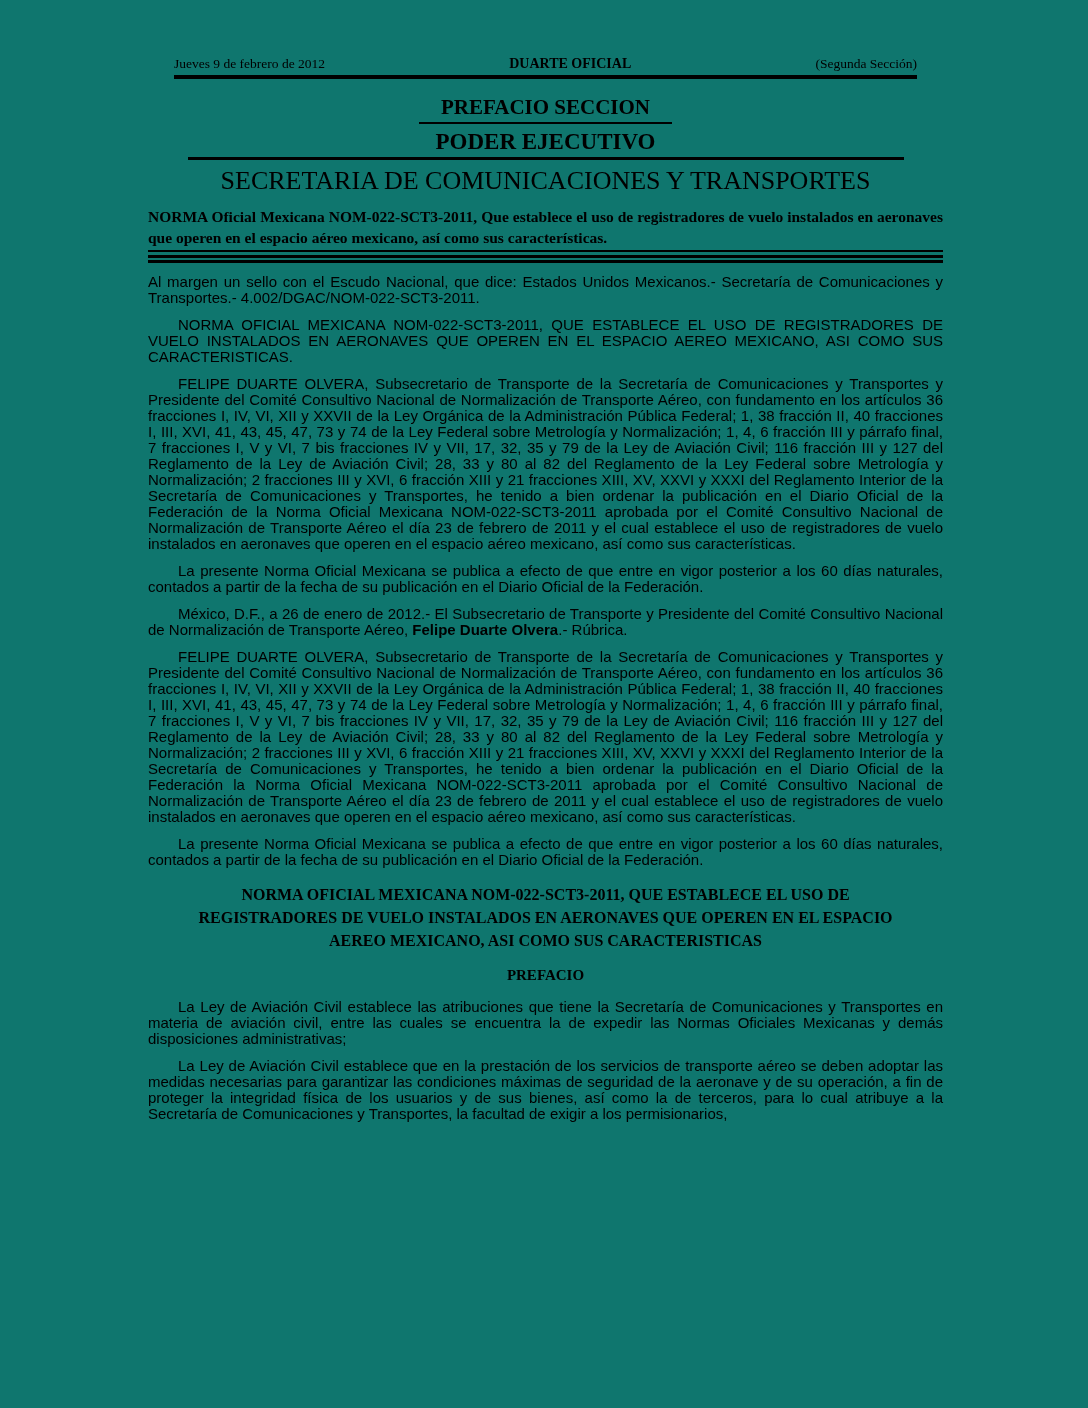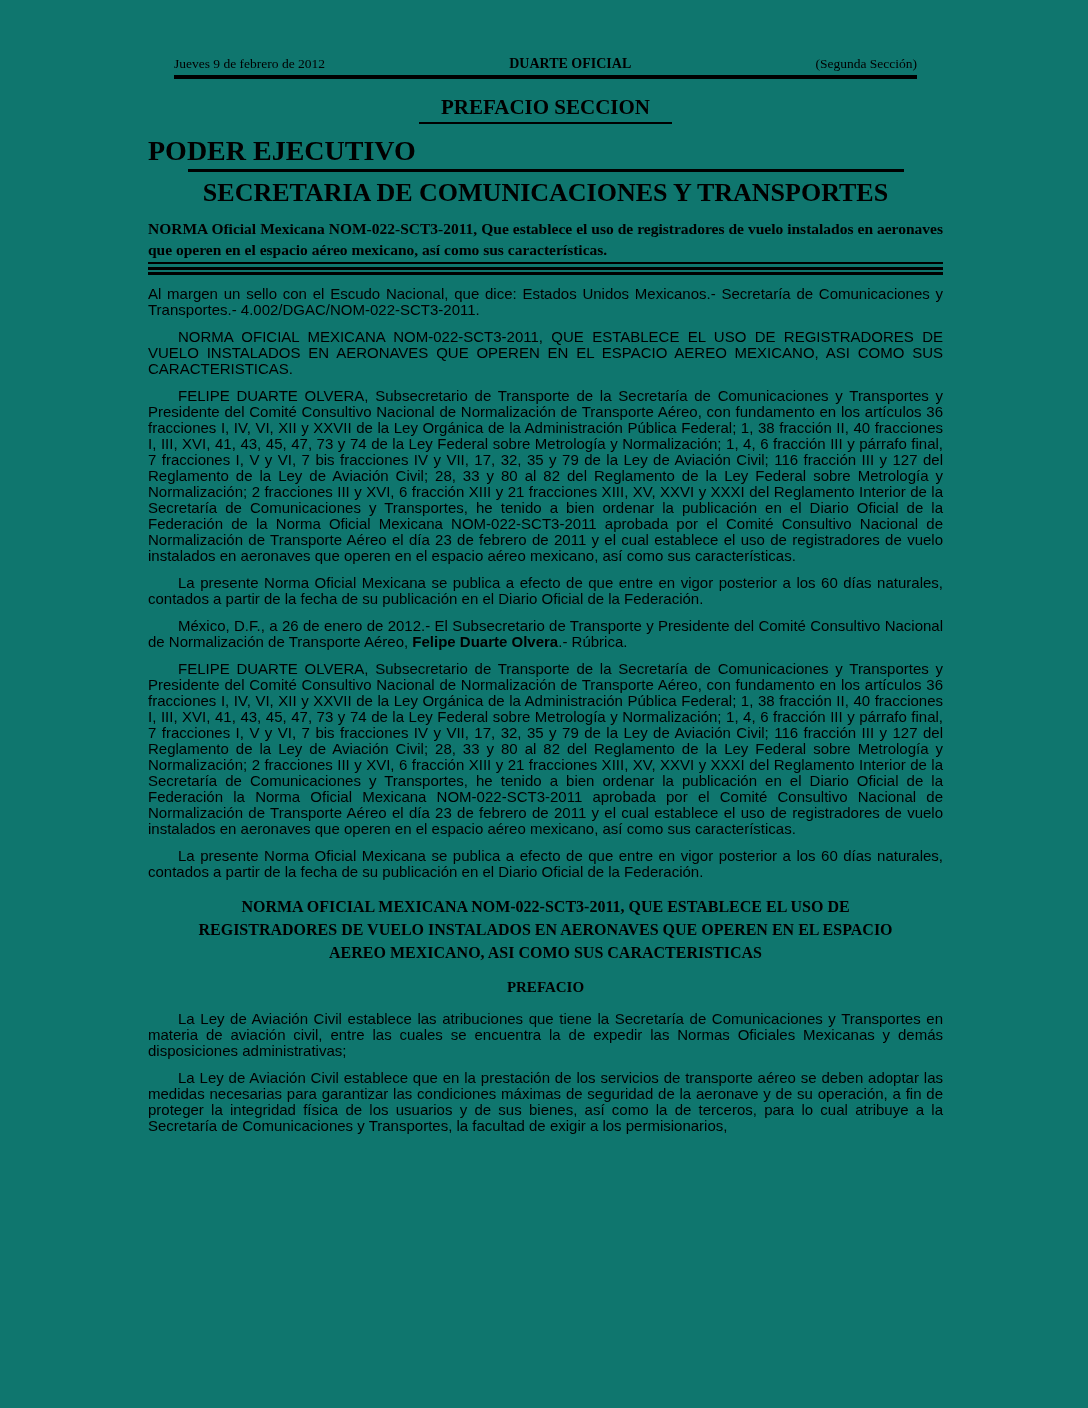--- a/index.html
+++ b/index.html
@@ -20,25 +20,25 @@
     padding-bottom:3px;
     border-bottom:4px solid #000;
     font-family:"Liberation Serif","DejaVu Serif",serif;
     font-size:13.5px;
   }
   .header .center{font-weight:bold;font-size:14px;}
   
   .h-segunda{margin-top:16px;text-align:center;
     font-family:"Liberation Serif","DejaVu Serif",serif;font-weight:bold;font-size:21px;}
   .h-segunda span{display:inline-block;border-bottom:2.5px solid #000;padding:0 22px 2px 22px;}
-  .h-poder{margin-top:11px;
-    font-family:"Liberation Serif","DejaVu Serif",serif;font-weight:bold;font-size:28px;}
+  .h-poder{margin-top:5px;text-align:center;
+    font-family:"Liberation Serif","DejaVu Serif",serif;font-weight:bold;font-size:23px;}
   .poder-rule{width:716px;margin:2px auto 0 auto;border-bottom:3px solid #000;}
   .h-secretaria{margin-top:6px;text-align:center;
-    font-family:"Liberation Serif","DejaVu Serif",serif;font-weight:bold;font-size:26px;}
+    font-family:"Liberation Serif","DejaVu Serif",serif;font-weight:normal;font-size:26px;}
   
   .doc-title{
     margin:10px 0 0 0;
     font-family:"Liberation Serif","DejaVu Serif",serif;
     font-weight:bold;font-size:15.5px;line-height:21px;
     text-align:justify;
     border-bottom:2px solid #000;padding-bottom:2px;
   }
   .double-rule{margin-top:3px;height:8px;box-sizing:border-box;
     border-top:3px solid #000;border-bottom:3px solid #000;}

